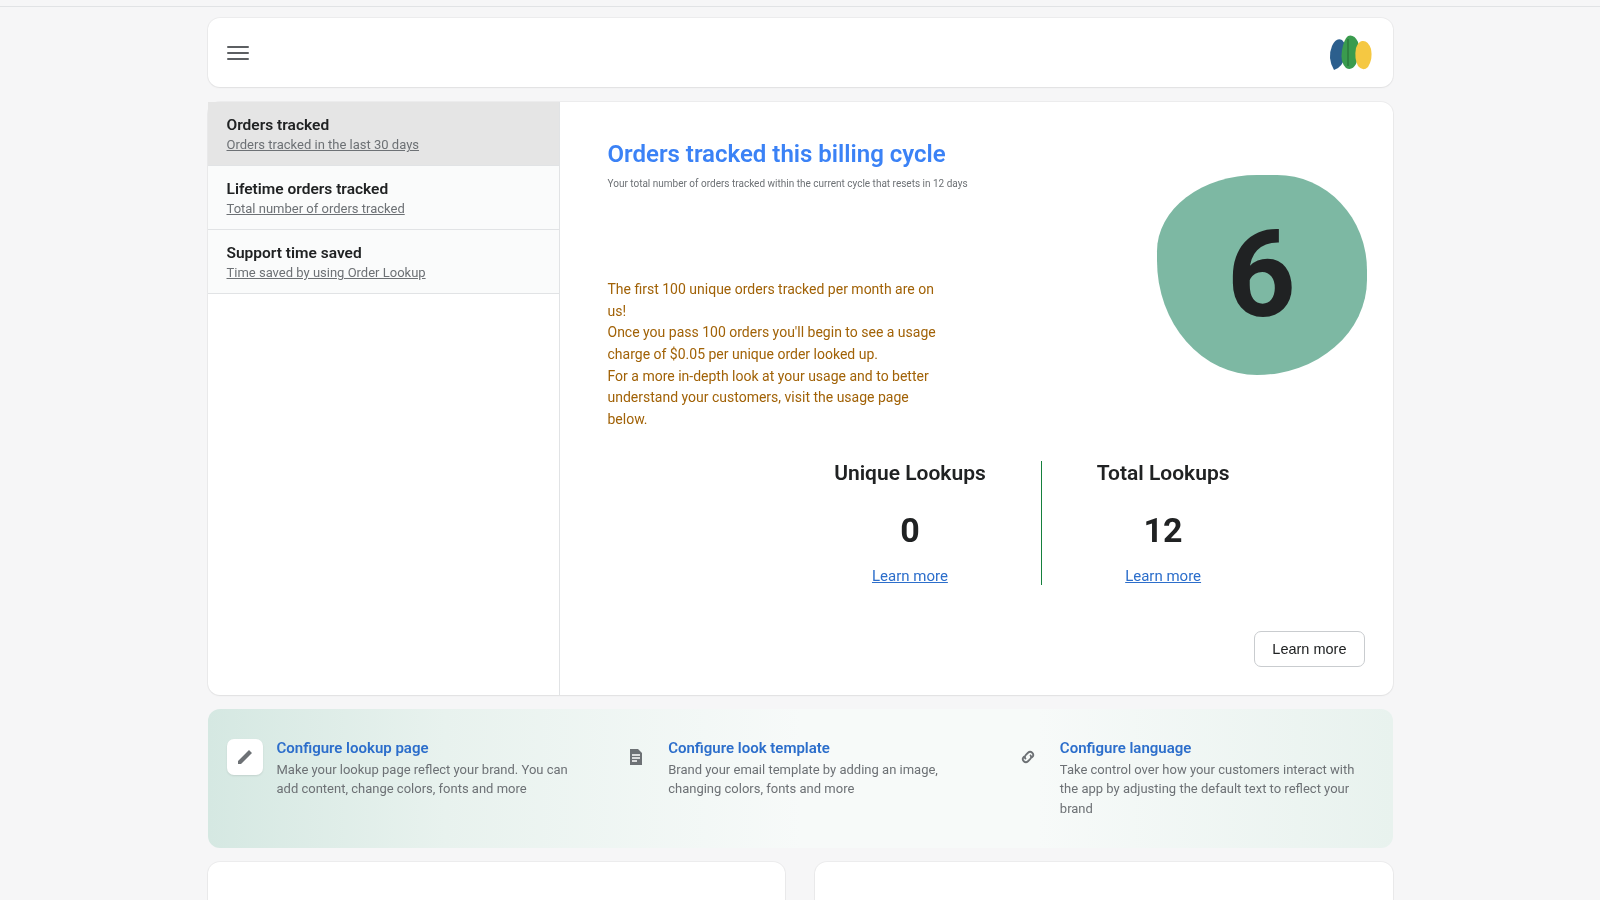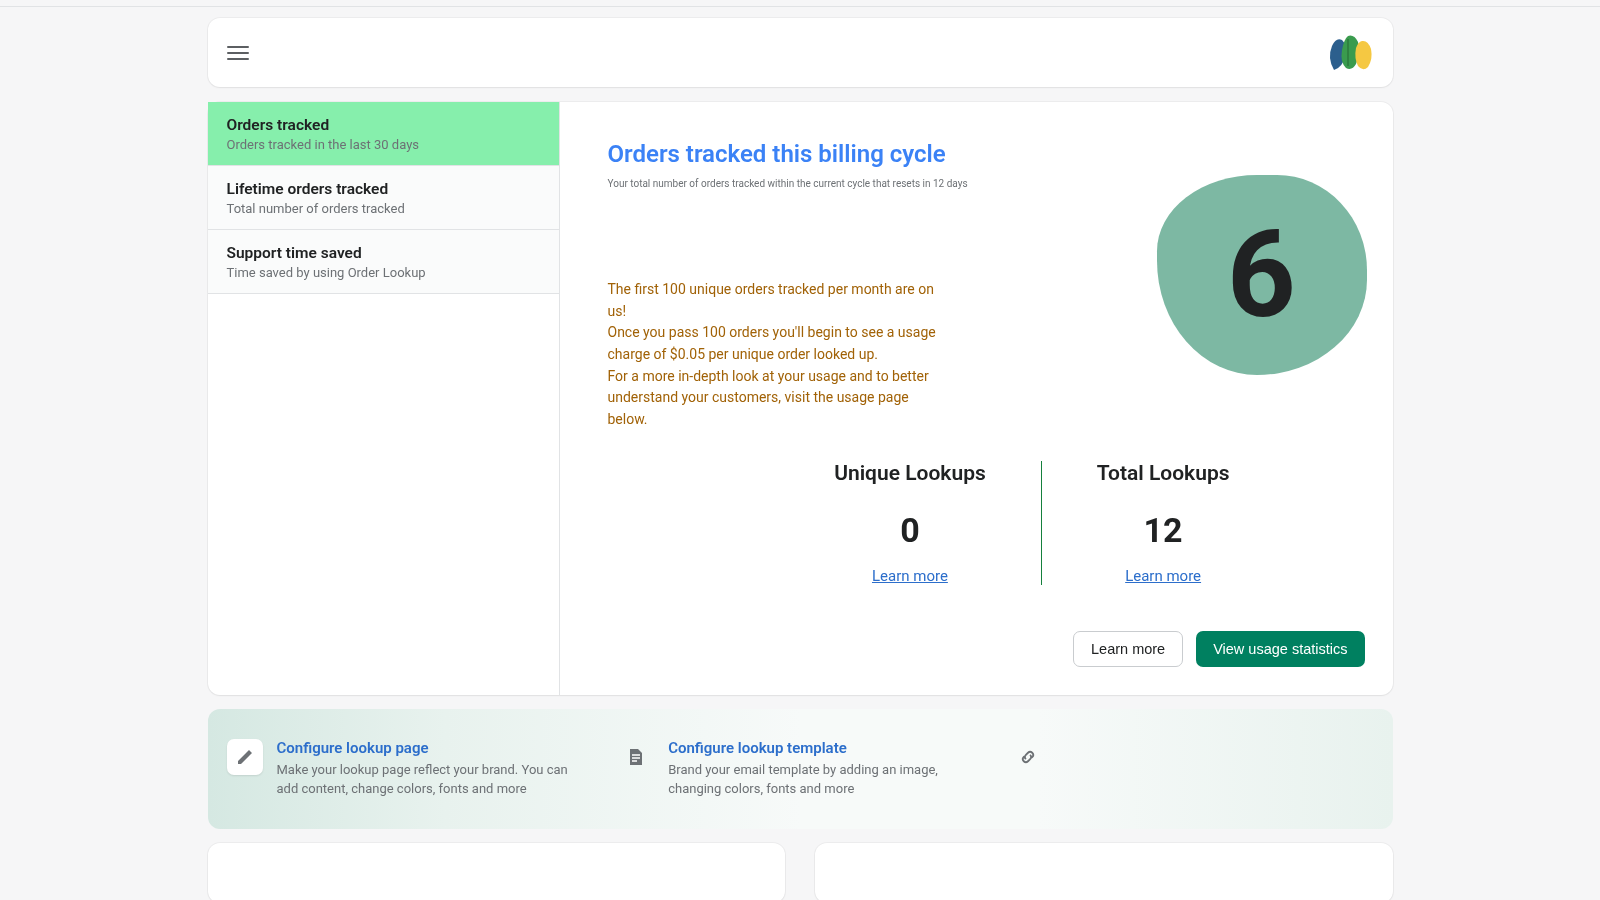--- a/index.html
+++ b/index.html
@@ -64,34 +64,35 @@
     .sidebar {
       width: 352px;
       border-right: 1px solid #e1e3e5;
     }
     .sidebar-item {
       padding: 14px 19px 13px;
       border-bottom: 1px solid #e1e3e5;
       cursor: pointer;
     }
     .sidebar-item.active {
-      background: #86efac;
+      background: #e5e5e5;
     }
     .sidebar-item:not(.active) {
       background: #fafbfb;
     }
     .sidebar-item-title {
       font-size: 15.5px;
       font-weight: 600;
       color: #202223;
       margin-bottom: 3px;
     }
     .sidebar-item-subtitle {
       font-size: 13px;
       color: #6d7175;
+      text-decoration: underline;
     }
     .content {
       flex: 1;
       padding: 38px 28px 28px 48px;
       position: relative;
     }
     .content-title {
       font-size: 24px;
       font-weight: 600;
       color: #3b82f6;
@@ -307,21 +308,20 @@
         </div>
         <div class="stat-block">
           <div class="stat-label">Total Lookups</div>
           <div class="stat-value">12</div>
           <a class="learn-more-link">Learn more</a>
         </div>
       </div>
 
       <div class="action-buttons">
         <button class="btn btn-secondary">Learn more</button>
-        <button class="btn btn-primary">View usage statistics</button>
       </div>
     </div>
   </div>
 
   <div class="config-banner">
     <div class="config-item">
       <div class="config-icon">
         <svg width="18" height="18" viewBox="0 0 18 18">
             <path d="M 2 13 L 2 16 L 5 16 L 14 7 L 11 4 L 2 13 Z M 13 2 L 16 5 L 14 7 L 11 4 Z" fill="#6d7175"></path>
           </svg>
@@ -332,30 +332,34 @@
       </div>
     </div>
     <div class="config-item">
       <div class="config-icon-bare">
         <svg width="20" height="20" viewBox="0 0 20 20">
             <path d="M 4 2 L 12 2 L 16 6 L 16 18 L 4 18 Z" fill="#6d7175"></path>
             <path d="M 6 8 L 14 8 M 6 11 L 14 11 M 6 14 L 11 14" stroke="#fff" stroke-width="1.5"></path>
           </svg>
       </div>
       <div class="config-content">
-        <div class="config-title">Configure lookup template</div>
+        <div class="config-title">Configure look template</div>
         <div class="config-description">Brand your email template by adding an image, changing colors, fonts and more</div>
       </div>
     </div>
     <div class="config-item">
       <div class="config-icon-bare">
         <svg width="20" height="20" viewBox="0 0 20 20">
             <path d="M 7 10 A 3 3 0 0 1 10 7 L 13 7 A 3 3 0 0 1 13 13 L 12 13 M 13 10 A 3 3 0 0 1 10 13 L 7 13 A 3 3 0 0 1 7 7 L 8 7" stroke="#6d7175" stroke-width="1.8" fill="none" transform="rotate(-45 10 10)"></path>
           </svg>
       </div>
+      <div class="config-content">
+        <div class="config-title">Configure language</div>
+        <div class="config-description">Take control over how your customers interact with the app by adjusting the default text to reflect your brand</div>
+      </div>
     </div>
   </div>
 
   <div class="bottom-cards">
     <div class="bottom-card"></div>
     <div class="bottom-card"></div>
   </div>
 
 </div>
 

